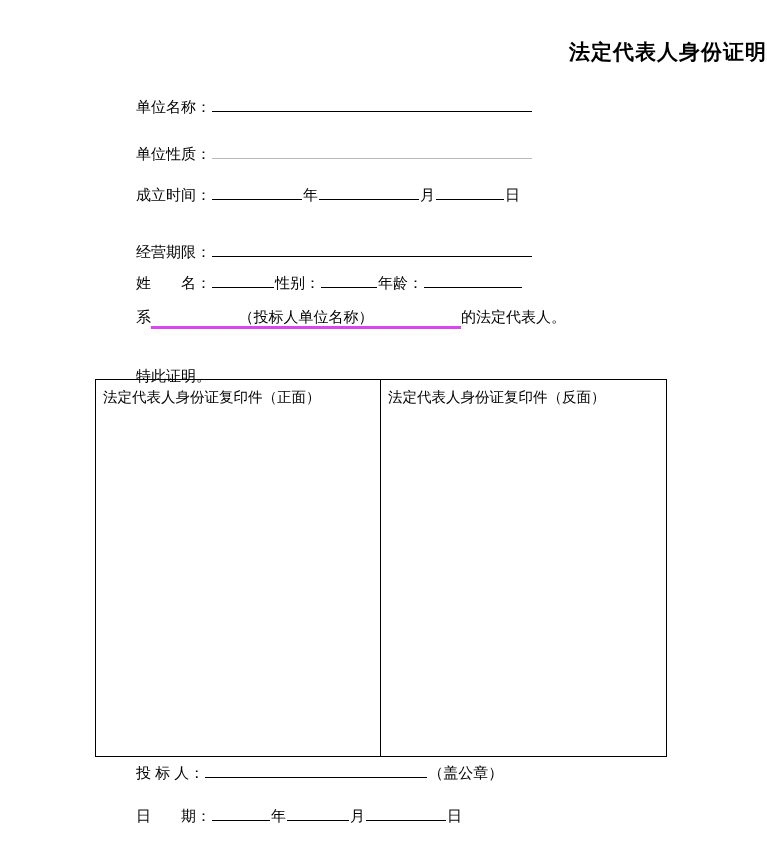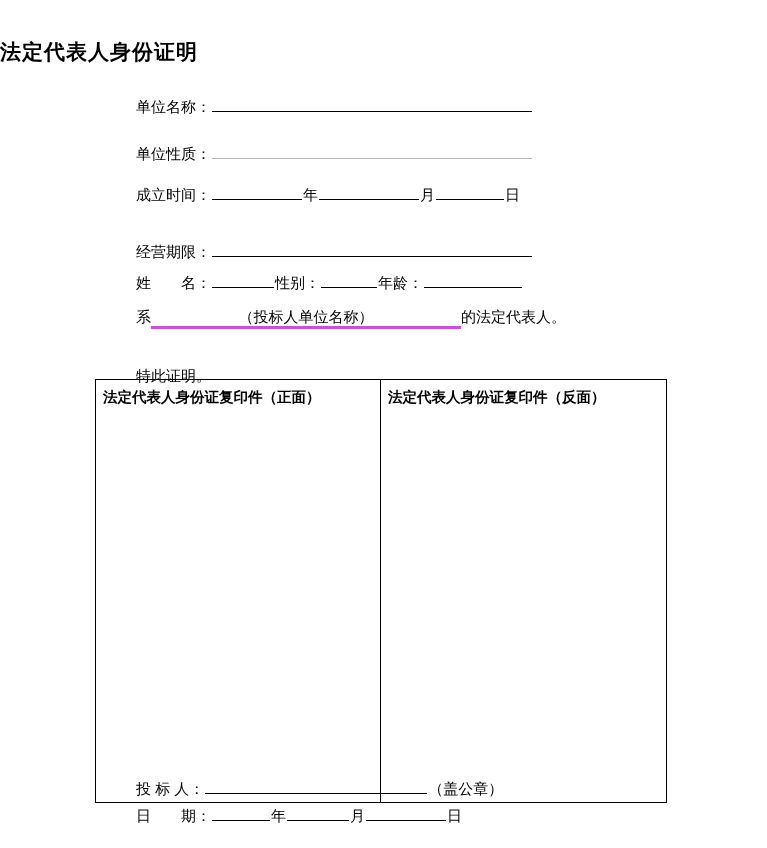--- a/index.html
+++ b/index.html
@@ -19,21 +19,21 @@
     position: relative;
     width: 767px;
     height: 848px;
     box-sizing: border-box;
   }
   .doc-title {
     position: absolute;
     top: 38px;
     left: 0;
     width: 767px;
-    text-align: left;
+    text-align: right;
     font-size: 21px;
     font-weight: bold;
     letter-spacing: 1px;
     font-family: "Liberation Sans", "DejaVu Sans", sans-serif;
   }
   .field-row {
     position: absolute;
     left: 136px;
     font-size: 15px;
     white-space: nowrap;
@@ -69,25 +69,24 @@
     display: inline-block;
     font-size: 15px;
     line-height: 19px;
   }
   
   .id-table {
     position: absolute;
     left: 95px;
     top: 379px;
     width: 572px;
-    height: 424px;
+    height: 378px;
     border: 1px solid #000000;
     box-sizing: border-box;
     display: flex;
-    font-weight: bold;
   }
   .id-cell {
     flex: 1 1 50%;
     box-sizing: border-box;
     padding: 8px 0 0 7px;
     font-size: 14.5px;
     font-family: "Liberation Sans", "DejaVu Sans", sans-serif;
   }
   .id-cell.left {
     border-right: 1px solid #000000;
@@ -135,21 +134,21 @@
 
   <div class="id-table">
     <div class="id-cell left">
       <span>法定代表人身份证复印件（正面）</span>
     </div>
     <div class="id-cell right">
       <span>法定代表人身份证复印件（反面）</span>
     </div>
   </div>
 
-  <div class="footer-row" style="top:762px;margin-top:16px;">
+  <div class="footer-row" style="top:762px;">
     <span class="label">投 标 人：</span><span class="rule" style="width:222px;"></span><span class="inline-text">（盖公章）</span>
   </div>
 
   <div class="footer-row" style="top:805px;">
     <span class="label">日　　期：</span><span class="rule" style="width:58px;"></span><span class="inline-text">年</span><span class="rule" style="width:62px;"></span><span class="inline-text">月</span><span class="rule" style="width:80px;"></span><span class="inline-text">日</span>
   </div>
 
 </div>
 
 </body></html>

